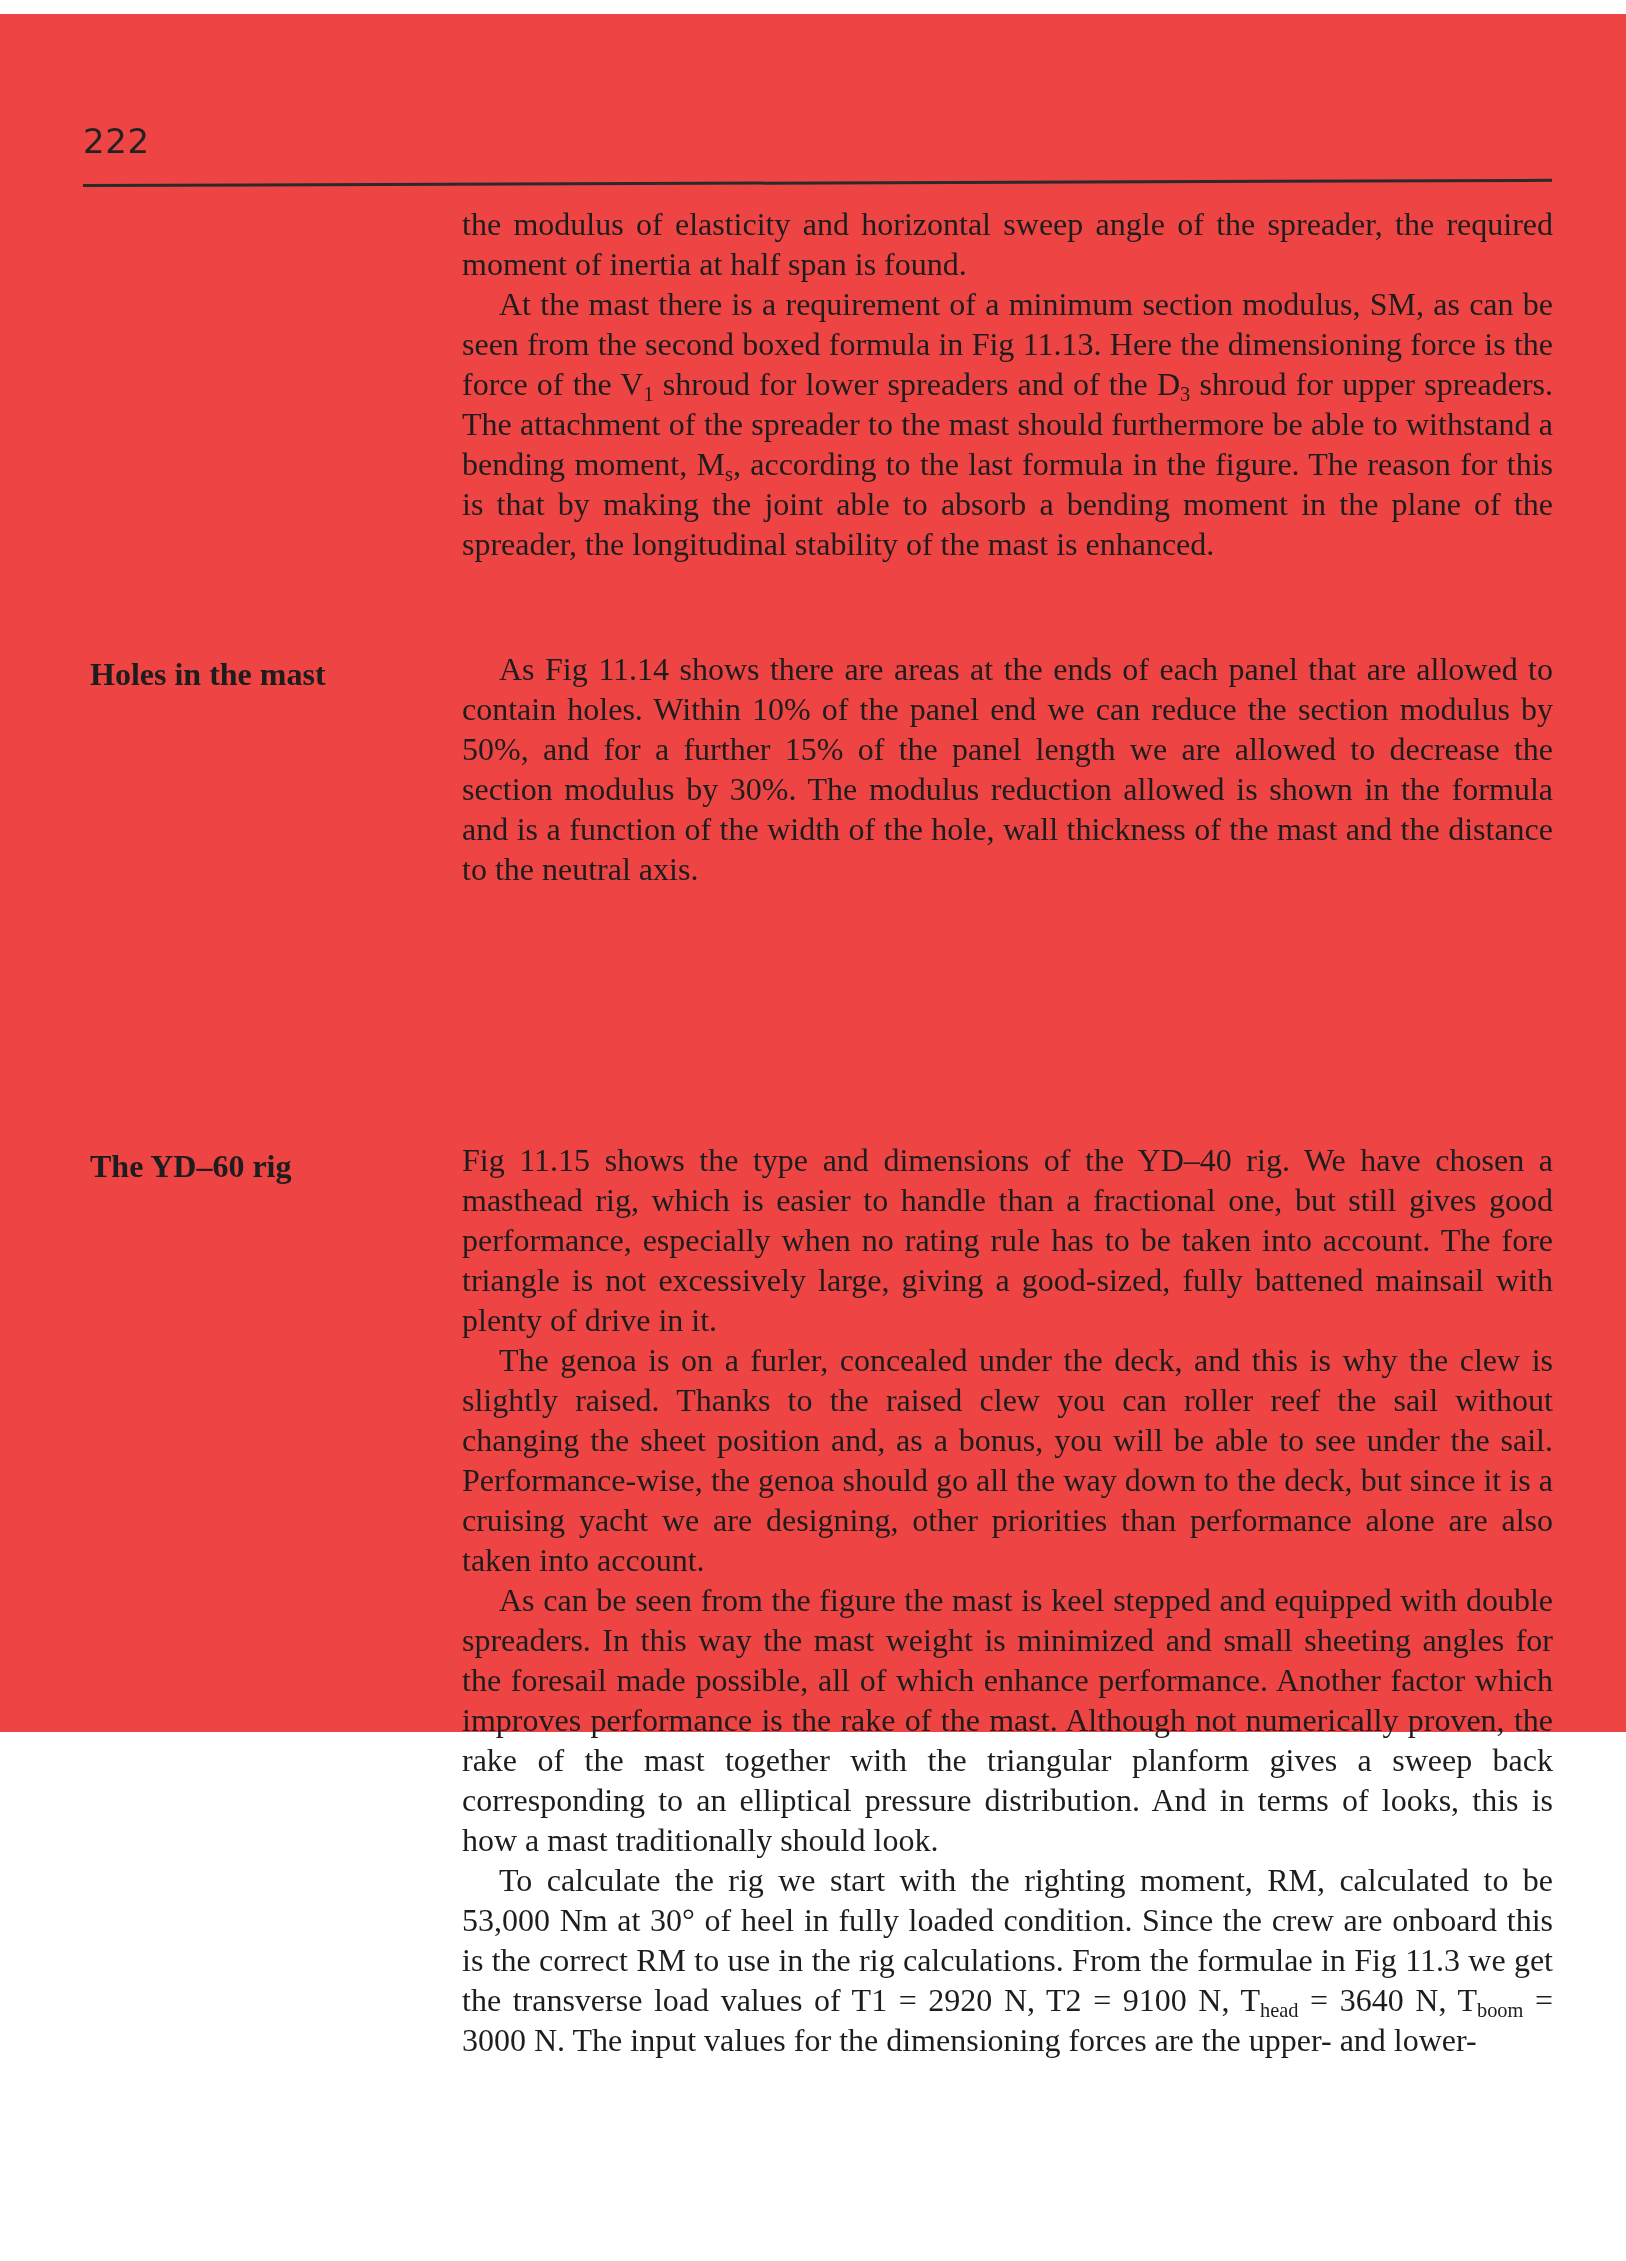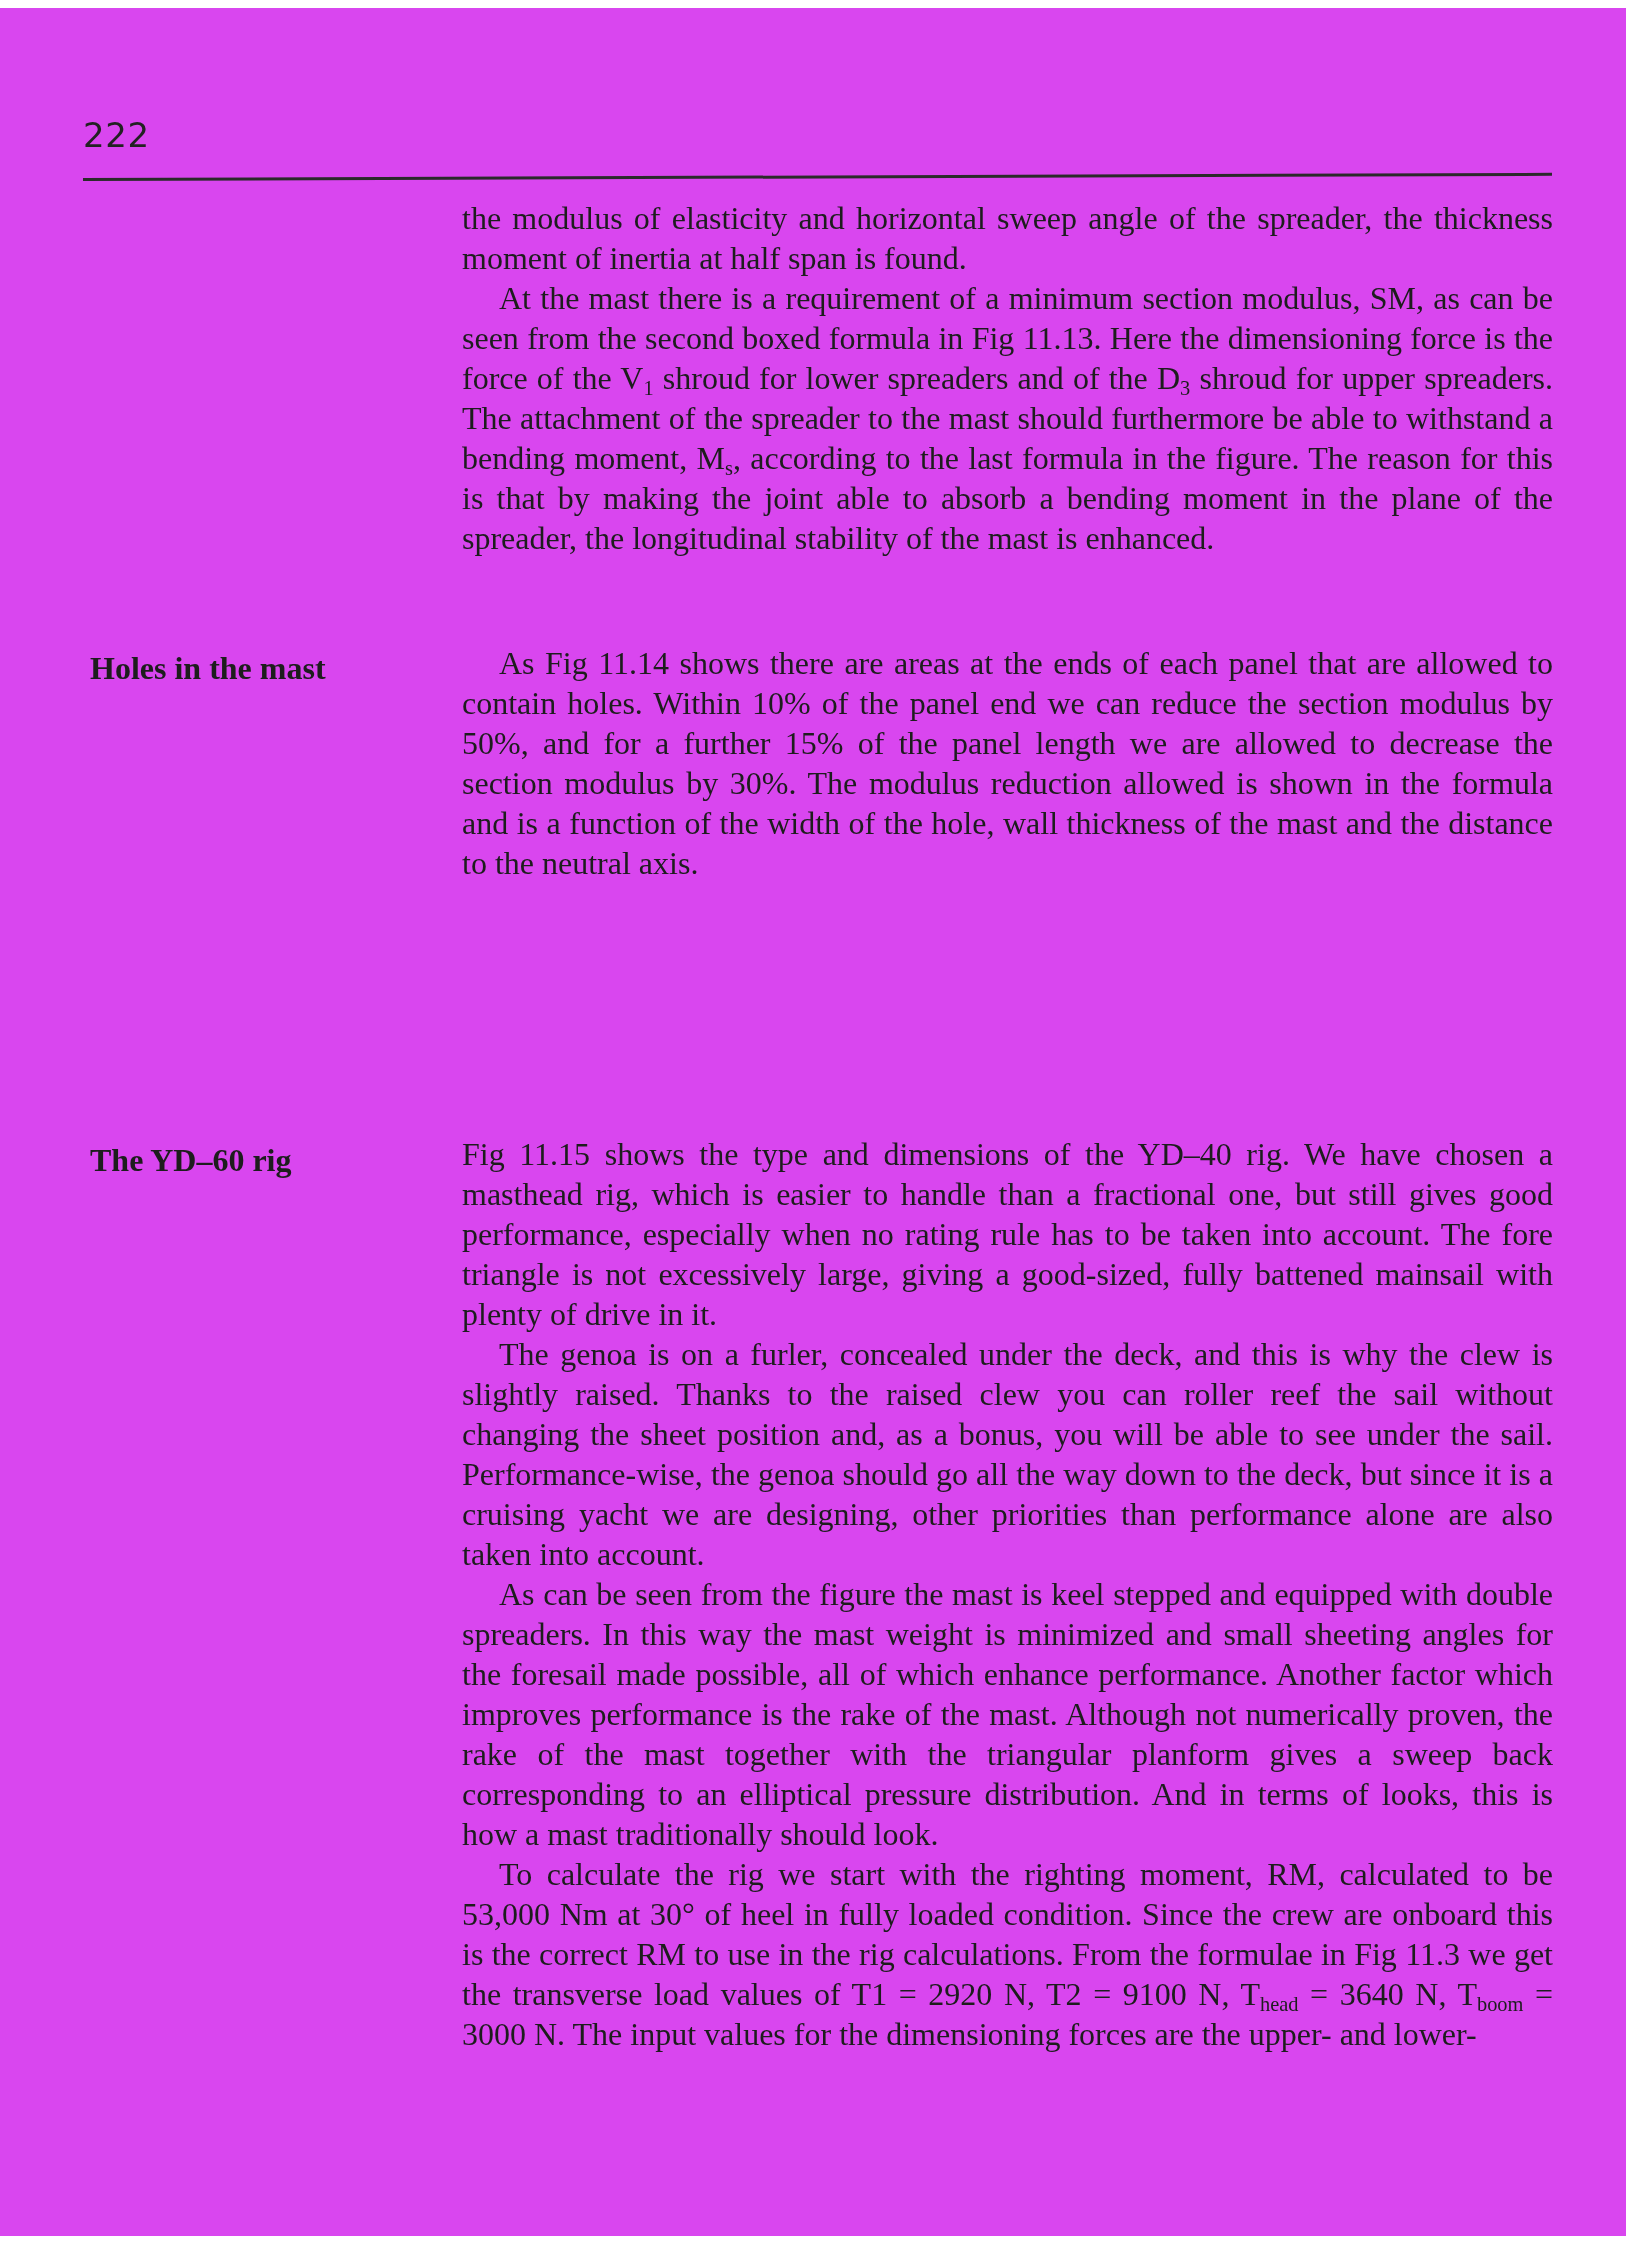--- a/index.html
+++ b/index.html
@@ -1,36 +1,36 @@
 <!DOCTYPE html>
 <html style="font-size:9.6px"><head>
 <meta charset="utf-8">
 <style>
   html, body { margin: 0; padding: 0; background: #ffffff; }
   body { width: 1626px; height: 2261px; position: relative; overflow: hidden; color: #1a1a1a; }
-  .page { position: absolute; left: 0; top: 8px; width: 1626px; height: 2228px; background: #d946ef; }
+  .page { position: absolute; left: 0; top: 14px; width: 1626px; height: 1718px; background: #ef4444; }
   .header-num { position: absolute; left: 83px; top: 107px; font-family: "DejaVu Sans", sans-serif; font-size: 34px; color: #222; letter-spacing: 0.6px; }
   .header-title { position: absolute; left: 456px; top: 103px; font-family: "DejaVu Sans", sans-serif; font-size: 35px; color: #222; }
   .header-rule { position: absolute; left: 83px; top: 170px; width: 1469px; height: 3px; background: #2a2a2a; transform: rotate(-0.2deg); transform-origin: left center; }
   .body-col { position: absolute; left: 462px; width: 1091px; font-family: "Liberation Serif", serif; font-size: 32px; line-height: 40px; color: #1d1d1d; text-align: justify; }
   .body-col p { margin: 0; }
   .body-col p.indent { text-indent: 37px; }
   .side-head { position: absolute; left: 90px; font-family: "Liberation Serif", serif; font-weight: bold; font-size: 32px; color: #1d1d1d; text-align: center; }
   sub { font-size: 20.4px; line-height: 0; vertical-align: -6px; }
 </style>
 </head>
 <body>
 
 <div class="page">
 
   <div class="header-num">222</div>
   <div class="header-rule"></div>
 
   <div class="body-col" style="top:190px;">
-    <p>the modulus of elasticity and horizontal sweep angle of the spreader, the thickness moment of inertia at half span is found.</p>
+    <p>the modulus of elasticity and horizontal sweep angle of the spreader, the required moment of inertia at half span is found.</p>
     <p class="indent"><span>At the mast there is a requirement of a minimum section modulus, SM, as can be seen from the second boxed formula in Fig 11.13. Here the dimensioning force is the force of the V</span><sub>1</sub><span> shroud for lower spreaders and of the D</span><sub>3</sub><span> shroud for upper spreaders. The attachment of the spreader to the mast should furthermore be able to withstand a bending moment, M</span><sub>s</sub><span>, according to the last formula in the figure. The reason for this is that by making the joint able to absorb a bending moment in the plane of the spreader, the longitudinal stability of the mast is enhanced.</span></p>
   </div>
 
   <div class="side-head" style="top:642px;">Holes in the mast</div>
   <div class="body-col" style="top:635px;">
     <p class="indent">As Fig 11.14 shows there are areas at the ends of each panel that are allowed to contain holes. Within 10% of the panel end we can reduce the section modulus by 50%, and for a further 15% of the panel length we are allowed to decrease the section modulus by 30%. The modulus reduction allowed is shown in the formula and is a function of the width of the hole, wall thickness of the mast and the distance to the neutral axis.</p>
   </div>
 
   <div class="side-head" style="top:1134px;">The YD–60 rig</div>
   <div class="body-col" style="top:1126px;">

